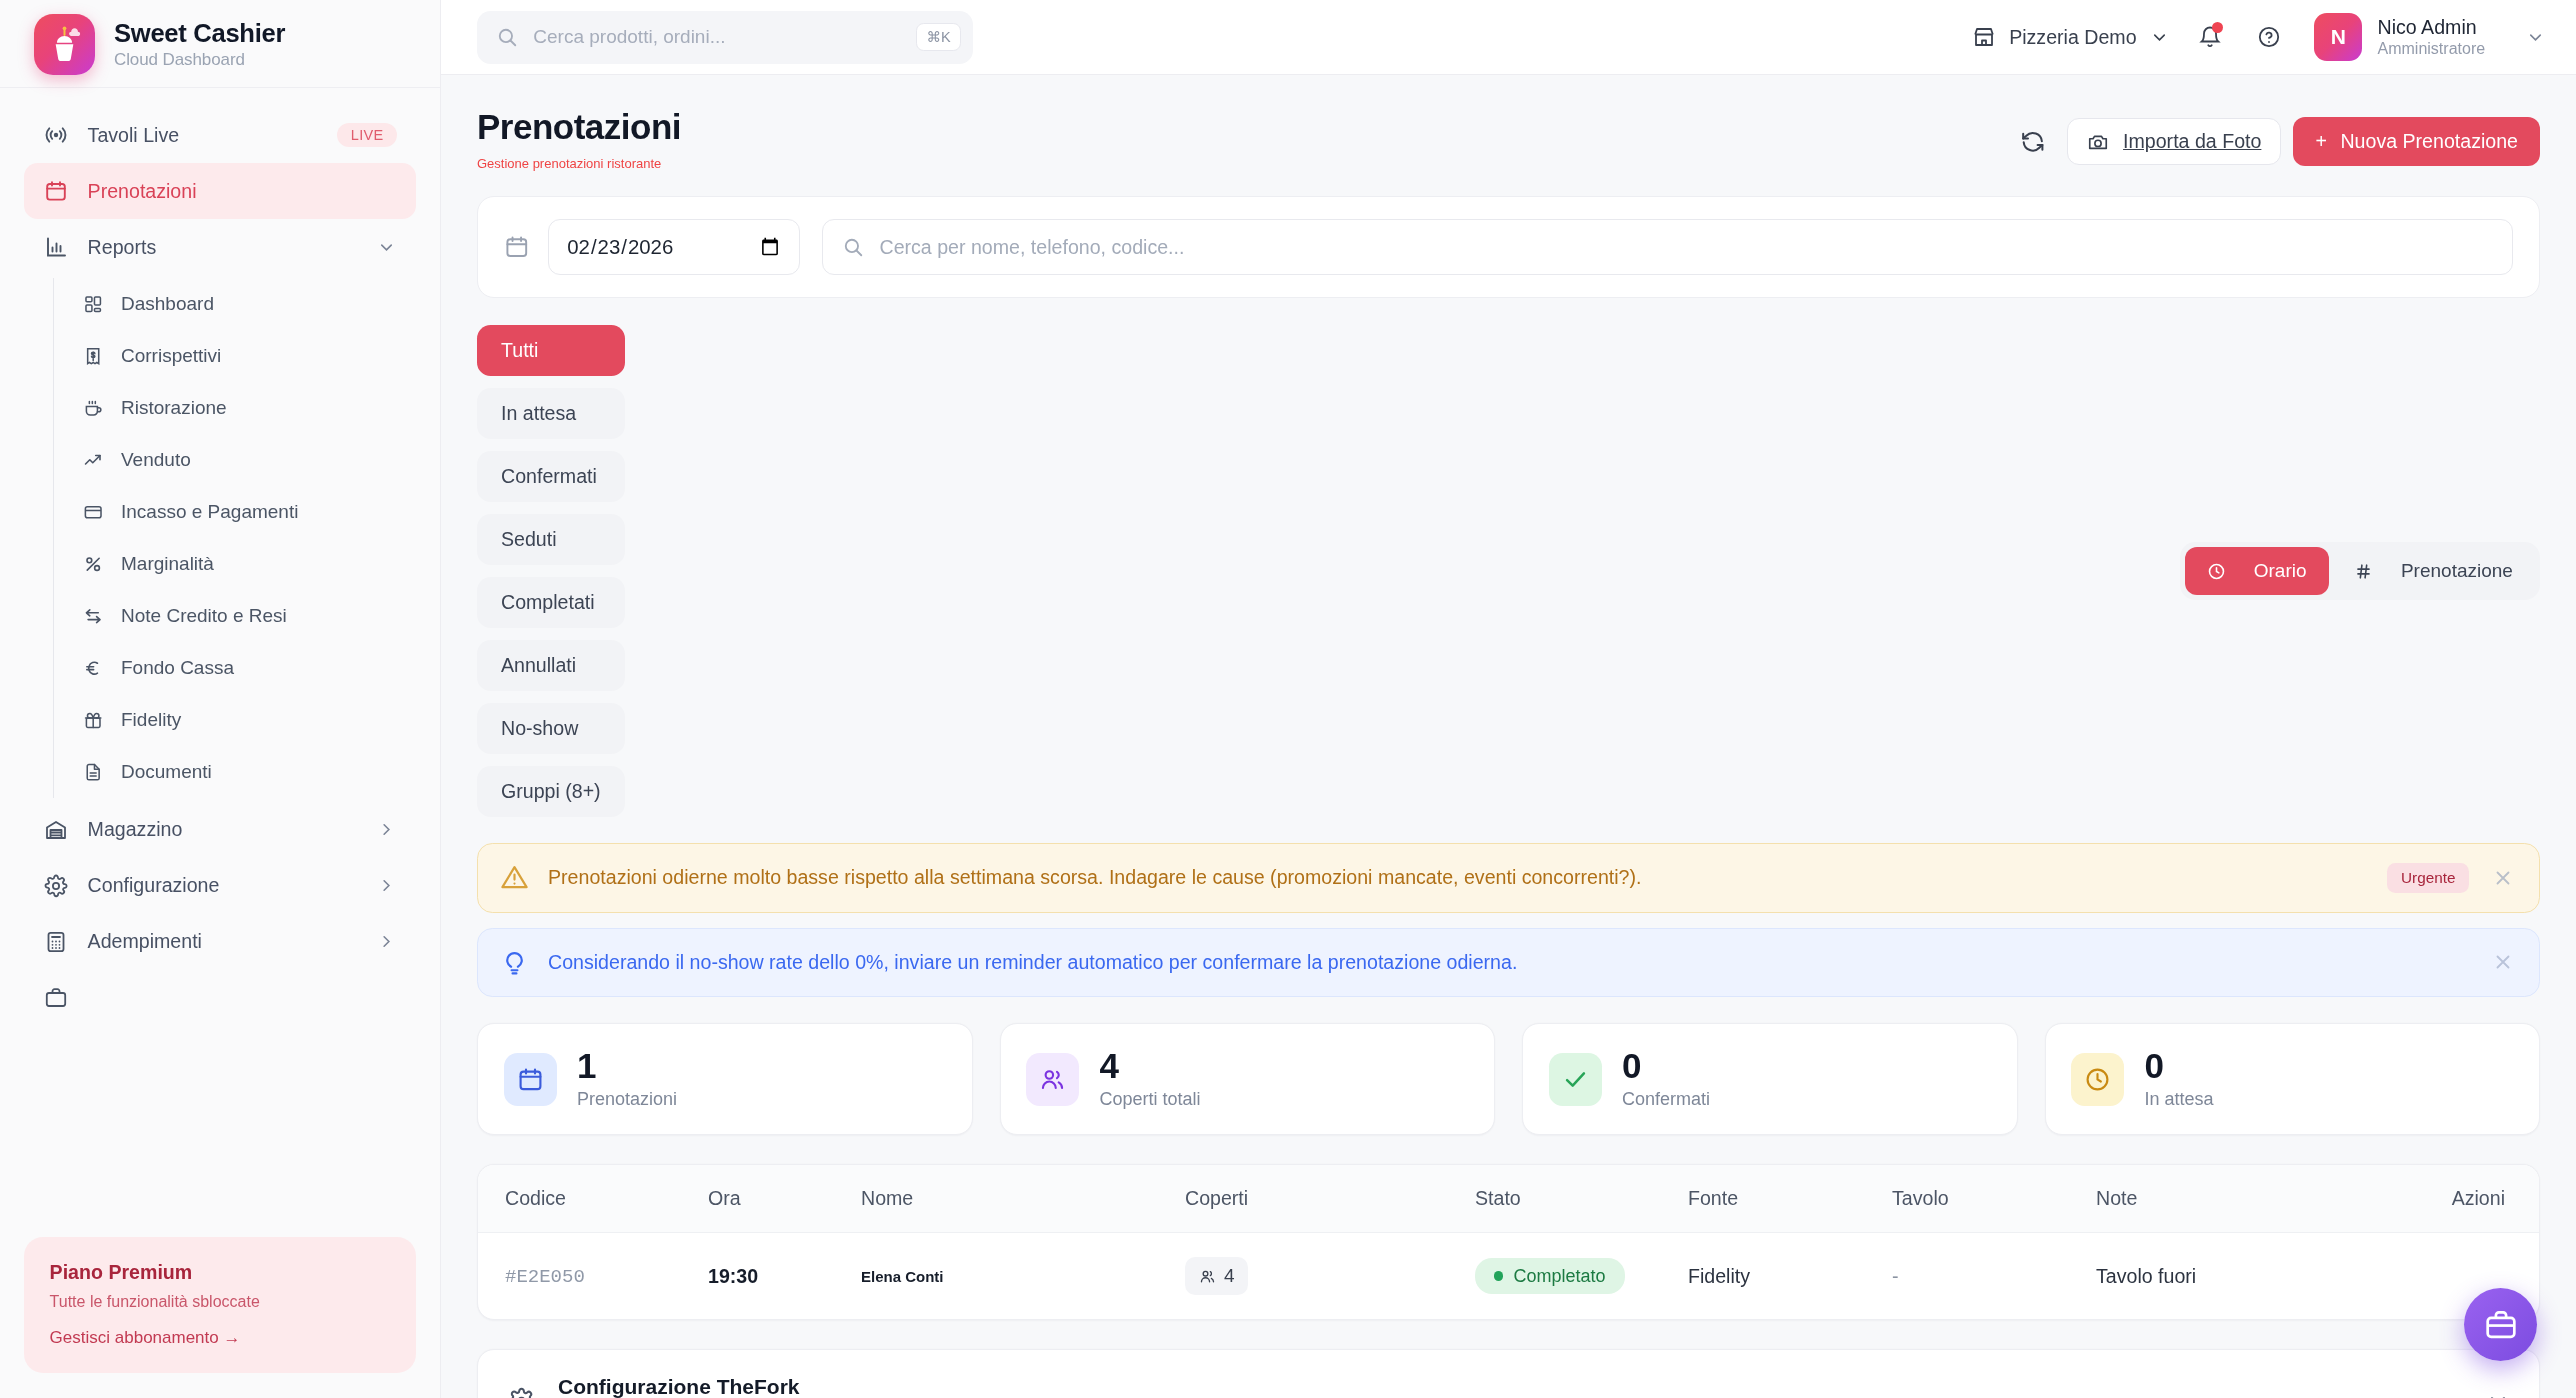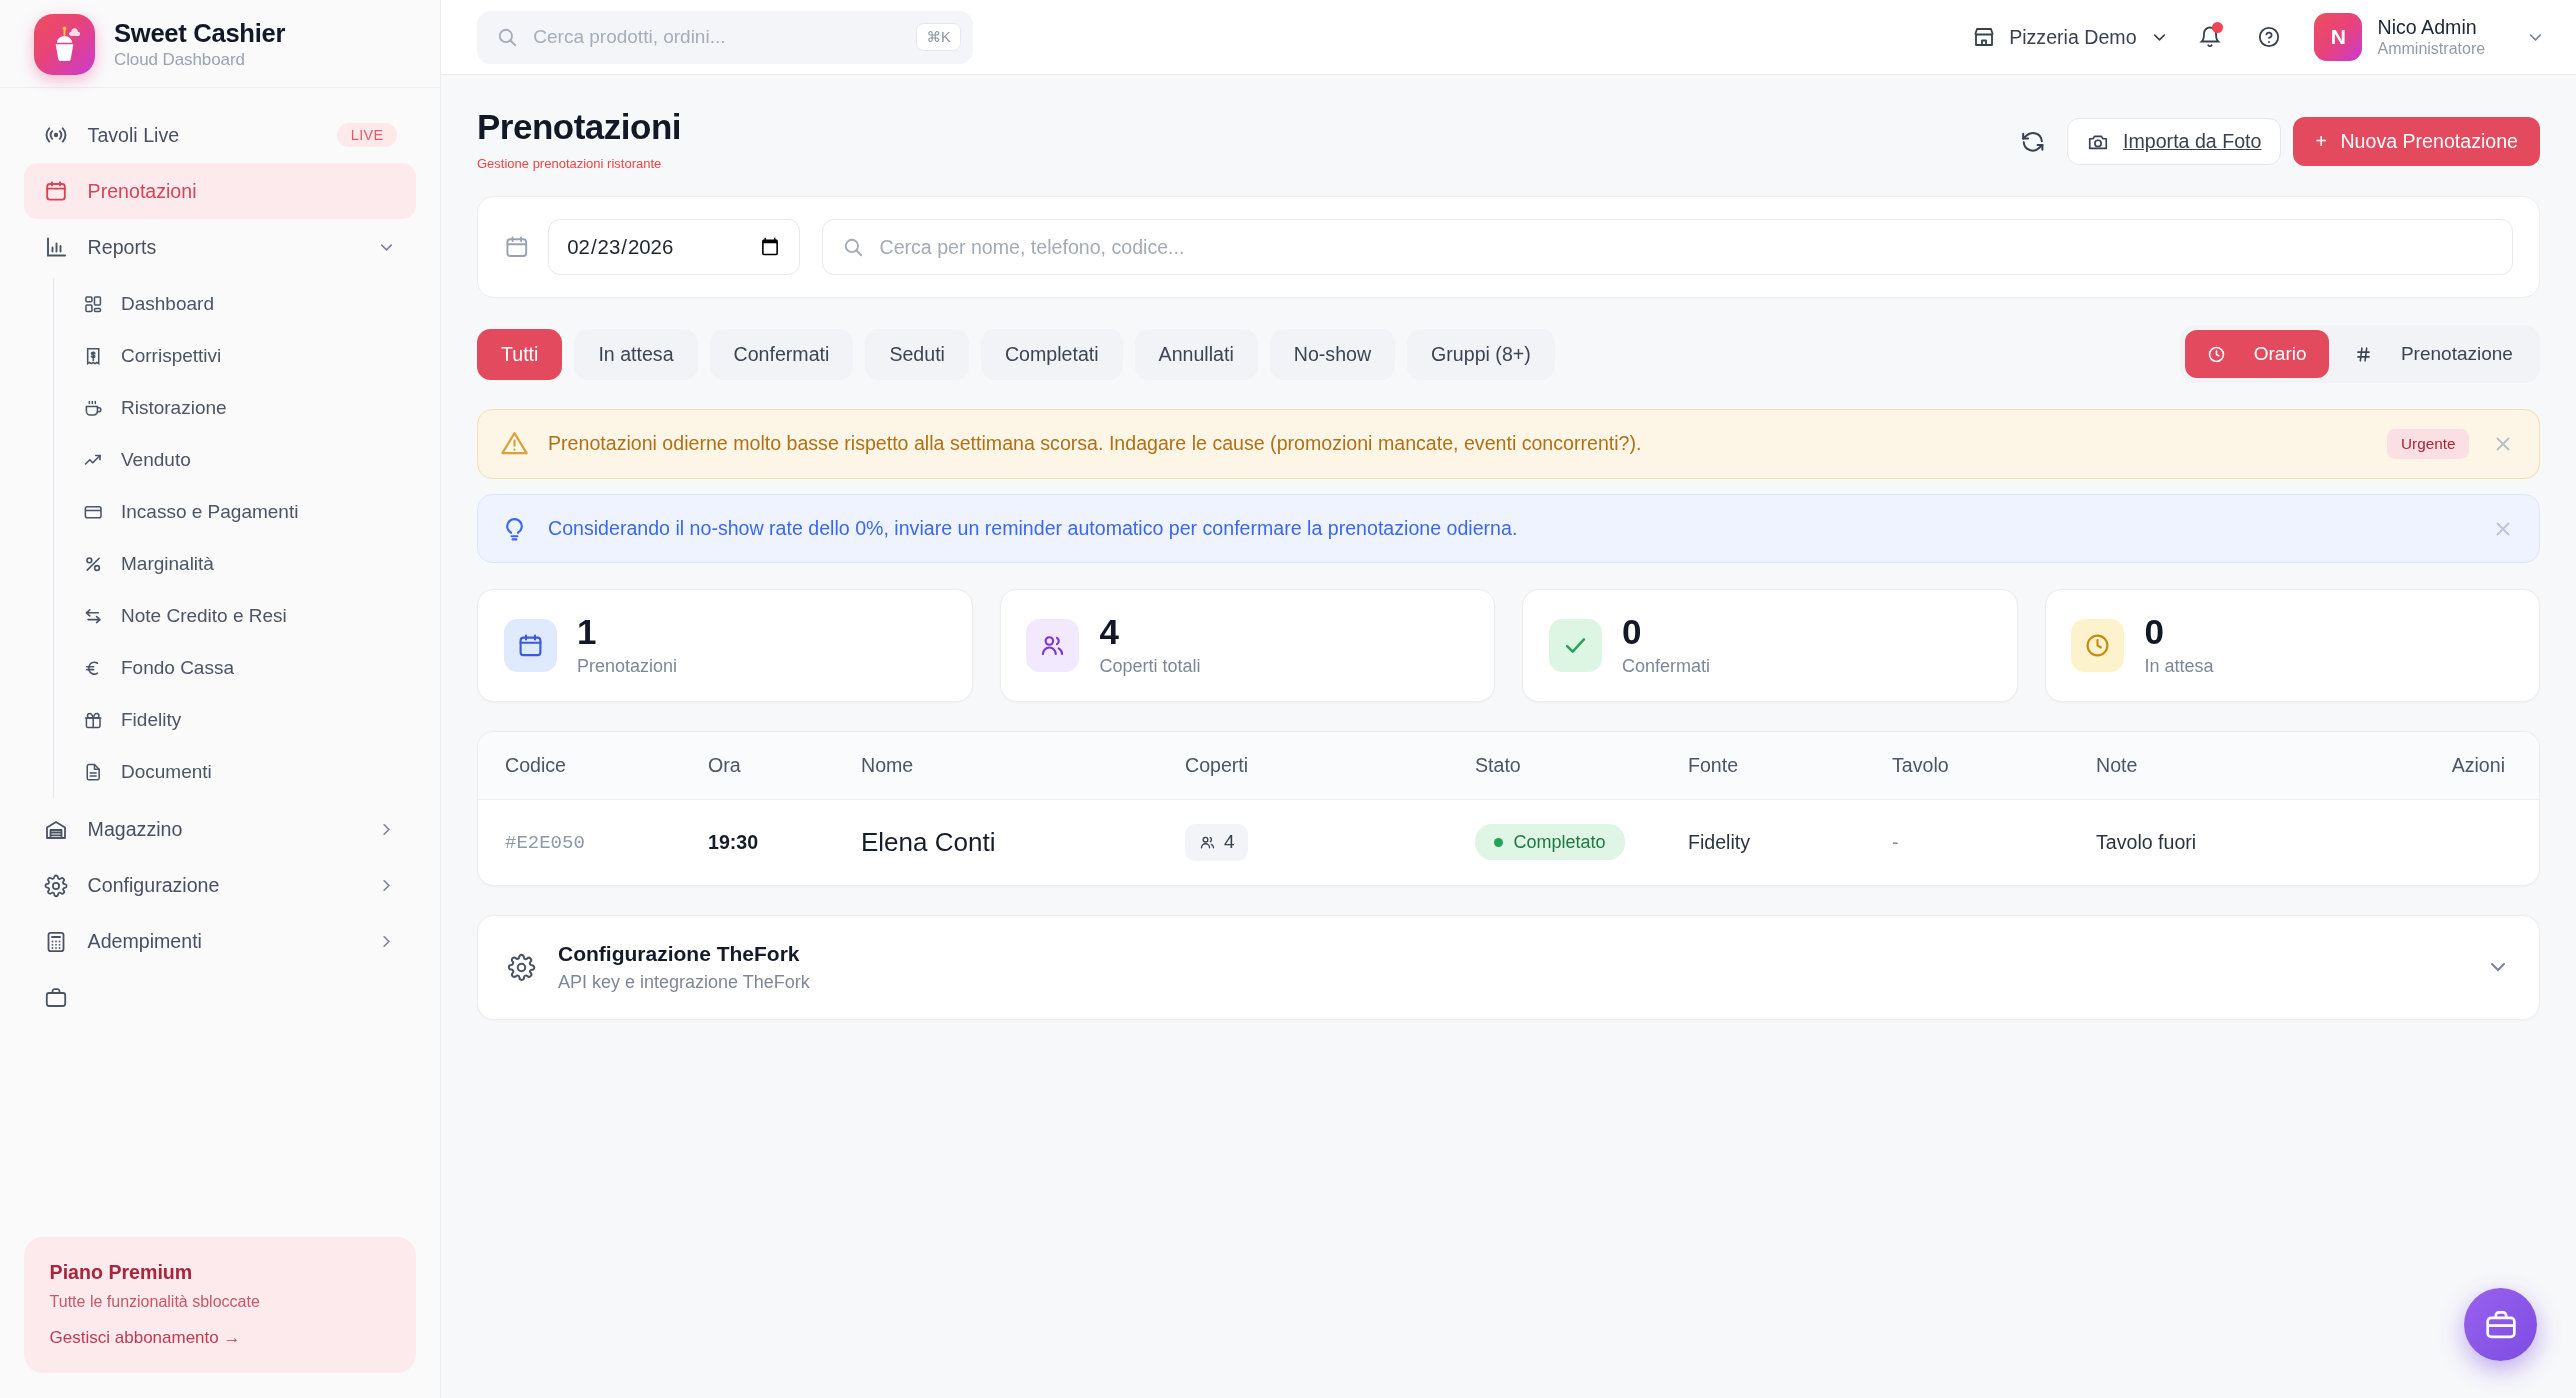--- a/index.html
+++ b/index.html
@@ -155,21 +155,21 @@
     border: 0.9px solid #e8e9ee; border-radius: 12px;
     background: #fff; display: flex; align-items: center; gap: 15.3px; padding: 0 19px;
   }
   .search-field input {
     flex: 1; border: 0; outline: none; font-size: 19.6px; color: #1d2430;
     background: transparent; font-family: "Liberation Sans", sans-serif;
   }
   .search-field input::placeholder { color: #a3abb9; }
 
   .chips-row { display: flex; align-items: center; margin-bottom: 25.6px; }
-  .chips { display: flex; gap: 12px; }
+  .chips { display: flex; gap: 12px; flex-direction: column; }
   .chip {
     height: 51px; padding: 0 24px; border-radius: 13.6px;
     background: #f2f3f6; color: #3c4454; font-size: 19.6px;
     display: flex; align-items: center; cursor: pointer; white-space: nowrap;
   }
   .chip.active { background: #e34a5e; color: #ffffff; }
   .seg {
     margin-left: auto; background: #f2f3f6; border-radius: 15.3px;
     padding: 5.1px; display: flex; gap: 3.4px;
   }
@@ -222,21 +222,21 @@
   .c-ora { width: 153px; }
   .c-nome { width: 324px; }
   .c-coperti { width: 290px; }
   .c-stato { width: 213px; }
   .c-fonte { width: 204px; margin-left: 12px; }
   .c-tavolo { width: 204px; }
   .c-note { width: 324px; }
   .c-azioni { text-align: right; padding-right: 34px !important; }
   .code-cell { font-family: "Liberation Mono", monospace; color: #9099a8; font-size: 19px; }
   .ora-cell { font-weight: 700; color: #161d2a; }
-  .nome-cell { font-weight: 400; font-size: 26px; color: #161d2a; }
+  .nome-cell { font-weight: 700; font-size: 15px; color: #161d2a; }
   .coperti-pill {
     display: inline-flex; align-items: center; gap: 8.5px;
     background: #f3f4f7; border-radius: 10.2px; padding: 7.7px 13.6px; font-size: 19px; color: #39404e;
   }
   .status-pill {
     display: inline-flex; align-items: center; gap: 10.2px;
     background: #dff5e5; color: #1c7a42; border-radius: 17px;
     padding: 7.7px 19px; font-size: 18px; font-weight: 500;
   }
   .status-dot { width: 9.4px; height: 9.4px; border-radius: 50%; background: #22a35a; }

